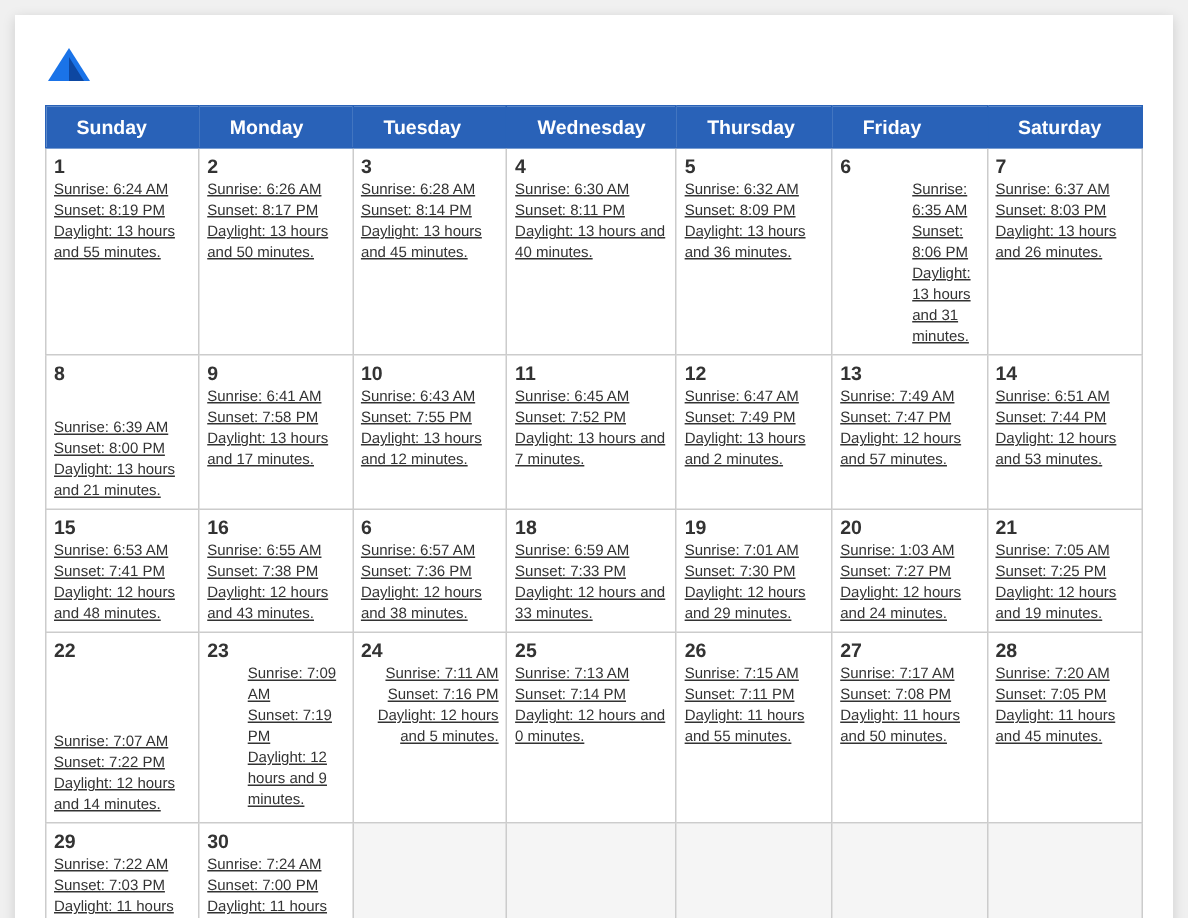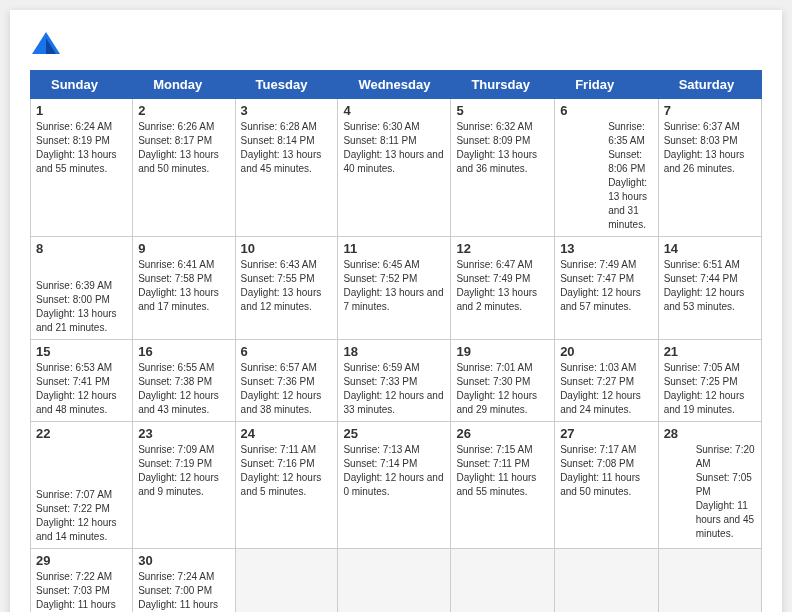--- a/index.html
+++ b/index.html
@@ -83,20 +83,21 @@
     .day-number {
       font-size: 13px;
       font-weight: bold;
       display: block;
       margin-bottom: 2px;
     }
     .cell-text {
       font-size: 10px;
       line-height: 1.4;
       color: #333;
+      text-decoration: underline;
     }
   </style>
 </head>
 <body>
 
 <div class="calendar-container">
   <div class="header-area">
     <div class="logo">
       <svg class="logo-icon" viewBox="0 0 32 28" xmlns="http://www.w3.org/2000/svg">
         <polygon points="16,2 30,24 2,24" fill="#1a73e8"></polygon>
@@ -260,27 +261,27 @@
         </tr>
         <tr>
           <td>
             <span class="day-number">22</span>
             <div class="cell-text" style="white-space: pre-line; margin-top: 47px;">Sunrise: 7:07 AM
 Sunset: 7:22 PM
 Daylight: 12 hours and 14 minutes.</div>
           </td>
           <td>
             <span class="day-number">23</span>
-            <div class="cell-text" style="white-space: pre-line;">Sunrise: 7:09 AM
+            <div class="cell-text" style="white-space: pre-line; margin-left: 27px;">Sunrise: 7:09 AM
 Sunset: 7:19 PM
 Daylight: 12 hours and 9 minutes.</div>
           </td>
           <td>
             <span class="day-number">24</span>
-            <div class="cell-text" style="white-space: pre-line;">Sunrise: 7:11 AM
+            <div class="cell-text" style="white-space: pre-line; text-align: right;">Sunrise: 7:11 AM
 Sunset: 7:16 PM
 Daylight: 12 hours and 5 minutes.</div>
           </td>
           <td>
             <span class="day-number">25</span>
             <div class="cell-text" style="white-space: pre-line;">Sunrise: 7:13 AM
 Sunset: 7:14 PM
 Daylight: 12 hours and 0 minutes.</div>
           </td>
           <td>
@@ -290,21 +291,21 @@
 Daylight: 11 hours and 55 minutes.</div>
           </td>
           <td>
             <span class="day-number">27</span>
             <div class="cell-text" style="white-space: pre-line;">Sunrise: 7:17 AM
 Sunset: 7:08 PM
 Daylight: 11 hours and 50 minutes.</div>
           </td>
           <td>
             <span class="day-number">28</span>
-            <div class="cell-text" style="white-space: pre-line; margin-left: 32px;">Sunrise: 7:20 AM
+            <div class="cell-text" style="white-space: pre-line;">Sunrise: 7:20 AM
 Sunset: 7:05 PM
 Daylight: 11 hours and 45 minutes.</div>
           </td>
         </tr>
         <tr>
           <td>
             <span class="day-number">29</span>
             <div class="cell-text" style="white-space: pre-line;">Sunrise: 7:22 AM
 Sunset: 7:03 PM
 Daylight: 11 hours and 41 minutes.</div>

